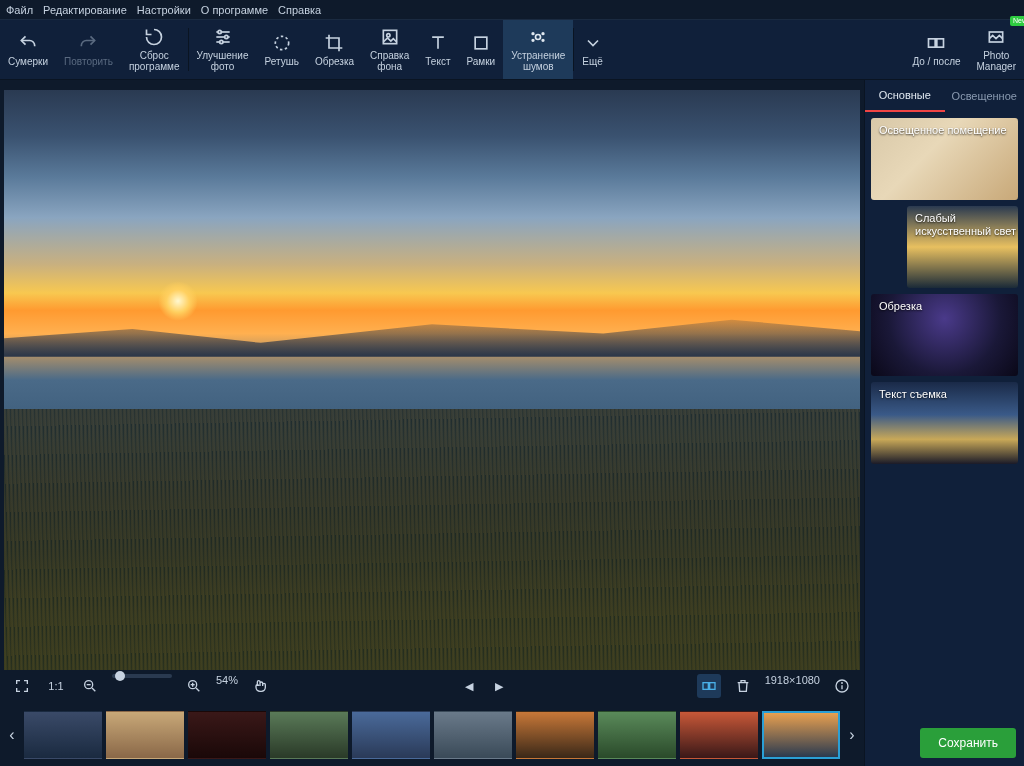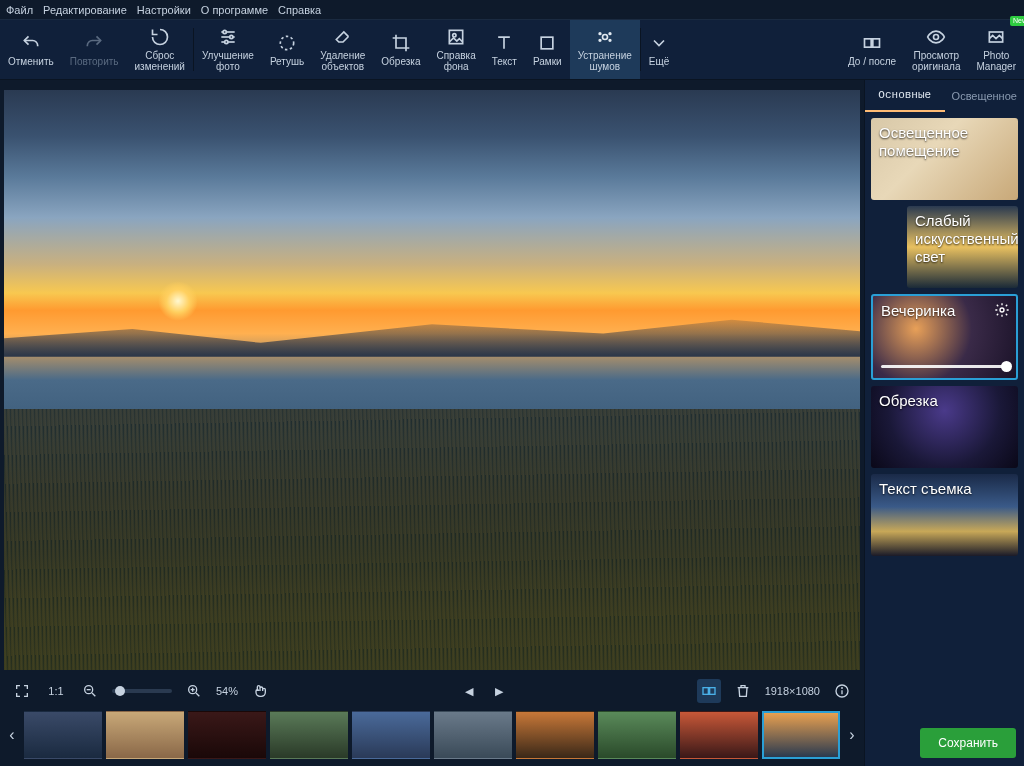--- a/index.html
+++ b/index.html
@@ -28,44 +28,44 @@
     #2a3a52 0%, #3a5270 8%, #5a7a9a 15%, #8aa5c0 22%, #c8b080 30%, #f8c850 35%, #ff9a30 38%,
     #ffb050 42%, #4a6a88 50%, #3a5a78 60%, #2a3a50 70%, #1a2a38 80%, #3a3a20 90%, #2a2a18 100%);
     position: relative; overflow: hidden; }
   .sun { position: absolute; left: 18%; top: 33%; width: 40px; height: 40px; background: radial-gradient(circle, #fff8d0 0%, #ffd060 40%, transparent 70%); border-radius: 50%; }
   .mountains { position: absolute; left: 0; right: 0; top: 38%; height: 8%; background: linear-gradient(to bottom, transparent, #2a3548); clip-path: polygon(0 60%, 15% 40%, 30% 70%, 50% 30%, 70% 50%, 85% 20%, 100% 45%, 100% 100%, 0 100%); }
   .grass { position: absolute; left: 0; right: 0; bottom: 0; height: 45%; background:
     repeating-linear-gradient(88deg, rgba(80,70,30,0.4) 0px, rgba(120,100,40,0.3) 2px, rgba(30,40,30,0.5) 4px),
     linear-gradient(to bottom, rgba(20,30,40,0.7), rgba(40,50,30,0.9)); }
 
   
-  .controls-bar { height: 34px; display: flex; align-items: center; padding: 0 10px; font-size: 11px; color: #c6d2e0; gap: 10px; }
+  .controls-bar { height: 34px; display: flex; padding: 0 10px; font-size: 11px; color: #c6d2e0; gap: 10px; }
   .cb-btn { width: 24px; height: 24px; display: flex; align-items: center; justify-content: center; cursor: pointer; border-radius: 3px; }
   .cb-btn.active { background: #1e3a5a; }
   .zoom-slider { width: 60px; height: 4px; background: #2a3a50; border-radius: 2px; position: relative; }
   .zoom-slider .knob { position: absolute; left: 5%; top: -3px; width: 10px; height: 10px; background: #c6d2e0; border-radius: 50%; }
   .controls-spacer { flex: 1; }
   .nav-arrows { display: flex; gap: 6px; }
 
   
   .filmstrip { height: 58px; display: flex; align-items: center; padding: 0 4px 4px 4px; gap: 4px; }
   .fs-arrow { width: 16px; height: 48px; display: flex; align-items: center; justify-content: center; cursor: pointer; color: #c6d2e0; }
   .fs-thumbs { flex: 1; display: flex; gap: 4px; overflow: hidden; }
   .fs-thumb { width: 78px; height: 48px; background: #2a3a50; cursor: pointer; border: 1px solid transparent; }
   .fs-thumb.selected { border: 2px solid #2a9fd6; }
 
   
   .right-panel { width: 194px; background: #10203a; display: flex; flex-direction: column; border-left: 1px solid #0a1422; }
   .panel-tabs { height: 32px; display: flex; font-size: 11px; }
   .panel-tab { flex: 1; display: flex; align-items: center; justify-content: center; cursor: pointer; color: #8a9ab0; }
-  .panel-tab.active { color: #e0e8f0; border-bottom: 2px solid #fdba74; font-family: Liberation Mono, monospace; }
+  .panel-tab.active { color: #e0e8f0; border-bottom: 2px solid #ef4444; }
   .presets { flex: 1; overflow-y: auto; padding: 6px; display: flex; flex-direction: column; gap: 6px; }
   .preset { height: 82px; border-radius: 3px; position: relative; cursor: pointer; overflow: hidden; }
   .preset.selected { border: 2px solid #2a9fd6; height: 86px; }
-  .preset-label { position: absolute; top: 6px; left: 8px; font-size: 15px; color: #fff; text-shadow: 0 1px 2px rgba(0,0,0,0.8); z-index: 2; line-height: 1.2; max-width: 140px; }
+  .preset-label { position: absolute; top: 6px; left: 8px; font-size: 11px; color: #fff; text-shadow: 0 1px 2px rgba(0,0,0,0.8); z-index: 2; line-height: 1.2; max-width: 140px; }
   .preset-gear { position: absolute; top: 6px; right: 6px; width: 16px; height: 16px; z-index: 2; color: #fff; }
   .preset-slider { position: absolute; bottom: 10px; left: 8px; right: 8px; height: 3px; background: rgba(255,255,255,0.9); border-radius: 2px; z-index: 2; }
   .preset-slider .knob { position: absolute; right: -4px; top: -4px; width: 11px; height: 11px; background: #fff; border-radius: 50%; }
   .save-area { padding: 8px; display: flex; justify-content: flex-end; }
   .save-btn { background: #2a9f3a; color: #fff; font-size: 12px; padding: 8px 18px; border: none; border-radius: 3px; cursor: pointer; }
 
   
   .pbg1 { background: linear-gradient(135deg, #d8c8a8 0%, #e8d8b8 40%, #c8a878 100%); }
   .pbg2 { background: linear-gradient(to bottom, #2a3a50 0%, #e8c060 50%, #1a2a38 100%); margin-left: 36px; }
   .pbg3 { background: linear-gradient(to bottom, #a8b8d0 0%, #d8c8b0 60%, #4a5a70 100%); position: relative; }
@@ -100,40 +100,40 @@
 </div>
 
 <div class="toolbar">
   <div class="tool">
     <div class="ico">
         <svg viewBox="0 0 24 24" fill="none" stroke="#c6d2e0" stroke-width="2">
           <path d="M9 14L4 9l5-5"></path>
           <path d="M4 9h10a6 6 0 016 6v1"></path>
         </svg>
       </div>
-    <span>Отменить</span>
+    <span>Сумерки</span>
   </div>
   <div class="tool disabled">
     <div class="ico">
         <svg viewBox="0 0 24 24" fill="none" stroke="#5a6a80" stroke-width="2">
           <path d="M15 14l5-5-5-5"></path>
           <path d="M20 9H10a6 6 0 00-6 6v1"></path>
         </svg>
       </div>
     <span>Повторить</span>
   </div>
   <div class="tool">
     <div class="ico">
         <svg viewBox="0 0 24 24" fill="none" stroke="#c6d2e0" stroke-width="2">
           <path d="M3 12a9 9 0 109-9"></path>
           <path d="M3 3v6h6"></path>
         </svg>
       </div>
     <span style="white-space:pre-line">Сброс
-изменений</span>
+программе</span>
   </div>
   <div class="tool-sep"></div>
   <div class="tool">
     <div class="ico">
         <svg viewBox="0 0 24 24" fill="none" stroke="#c6d2e0" stroke-width="2">
           <line x1="4" y1="6" x2="20" y2="6"></line>
           <line x1="4" y1="12" x2="20" y2="12"></line>
           <line x1="4" y1="18" x2="20" y2="18"></line>
           <circle cx="8" cy="6" r="2" fill="#10203a"></circle>
           <circle cx="16" cy="12" r="2" fill="#10203a"></circle>
@@ -147,29 +147,20 @@
     <div class="ico">
         <svg viewBox="0 0 24 24" fill="none" stroke="#c6d2e0" stroke-width="2">
           <circle cx="12" cy="12" r="8" stroke-dasharray="3 3"></circle>
         </svg>
       </div>
     <span>Ретушь</span>
   </div>
   <div class="tool">
     <div class="ico">
         <svg viewBox="0 0 24 24" fill="none" stroke="#c6d2e0" stroke-width="2">
-          <path d="M18 12l-6 6H7l-3-3 9-9 5 5z"></path>
-        </svg>
-      </div>
-    <span style="white-space:pre-line">Удаление
-объектов</span>
-  </div>
-  <div class="tool">
-    <div class="ico">
-        <svg viewBox="0 0 24 24" fill="none" stroke="#c6d2e0" stroke-width="2">
           <path d="M6 2v16h16"></path>
           <path d="M18 22V6H2"></path>
         </svg>
       </div>
     <span>Обрезка</span>
   </div>
   <div class="tool">
     <div class="ico">
         <svg viewBox="0 0 24 24" fill="none" stroke="#c6d2e0" stroke-width="2">
           <rect x="4" y="4" width="16" height="16"></rect>
@@ -220,30 +211,20 @@
   </div>
   <div class="toolbar-spacer"></div>
   <div class="tool">
     <div class="ico">
         <svg viewBox="0 0 24 24" fill="none" stroke="#c6d2e0" stroke-width="2">
           <rect x="3" y="7" width="8" height="10"></rect>
           <rect x="13" y="7" width="8" height="10"></rect>
         </svg>
       </div>
     <span>До / после</span>
-  </div>
-  <div class="tool">
-    <div class="ico">
-        <svg viewBox="0 0 24 24" fill="none" stroke="#c6d2e0" stroke-width="2">
-          <path d="M2 12s3-7 10-7 10 7 10 7-3 7-10 7-10-7-10-7z"></path>
-          <circle cx="12" cy="12" r="3"></circle>
-        </svg>
-      </div>
-    <span style="white-space:pre-line">Просмотр
-оригинала</span>
   </div>
   <div class="tool rel">
     <div class="badge-new">New</div>
     <div class="ico">
         <svg viewBox="0 0 24 24" fill="none" stroke="#c6d2e0" stroke-width="2">
           <rect x="4" y="6" width="16" height="12"></rect>
           <path d="M4 14l4-4 4 4 4-4 4 4"></path>
         </svg>
       </div>
     <span style="white-space:pre-line">Photo
@@ -342,30 +323,20 @@
       <div class="panel-tab active">Основные</div>
       <div class="panel-tab">Освещенное</div>
     </div>
     <div class="presets">
       <div class="preset pbg1">
         <div class="preset-label">Освещенное помещение</div>
       </div>
       <div class="preset pbg2">
         <div class="preset-label">Слабый искусственный свет</div>
       </div>
-      <div class="preset pbg4 selected">
-        <div class="preset-label">Вечеринка</div>
-        <div class="preset-gear"><svg viewBox="0 0 24 24" fill="none" stroke="#fff" stroke-width="2">
-              <circle cx="12" cy="12" r="3"></circle>
-              <path d="M12 2v3M12 19v3M4.2 4.2l2.1 2.1M17.7 17.7l2.1 2.1M2 12h3M19 12h3M4.2 19.8l2.1-2.1M17.7 6.3l2.1-2.1"></path>
-            </svg></div>
-        <div class="preset-slider">
-            <div class="knob"></div>
-          </div>
-      </div>
       <div class="preset pbg5">
         <div class="preset-label">Обрезка</div>
       </div>
       <div class="preset pbg6">
         <div class="preset-label">Текст съемка</div>
       </div>
     </div>
     <div class="save-area">
       <button class="save-btn">Сохранить</button>
     </div>

